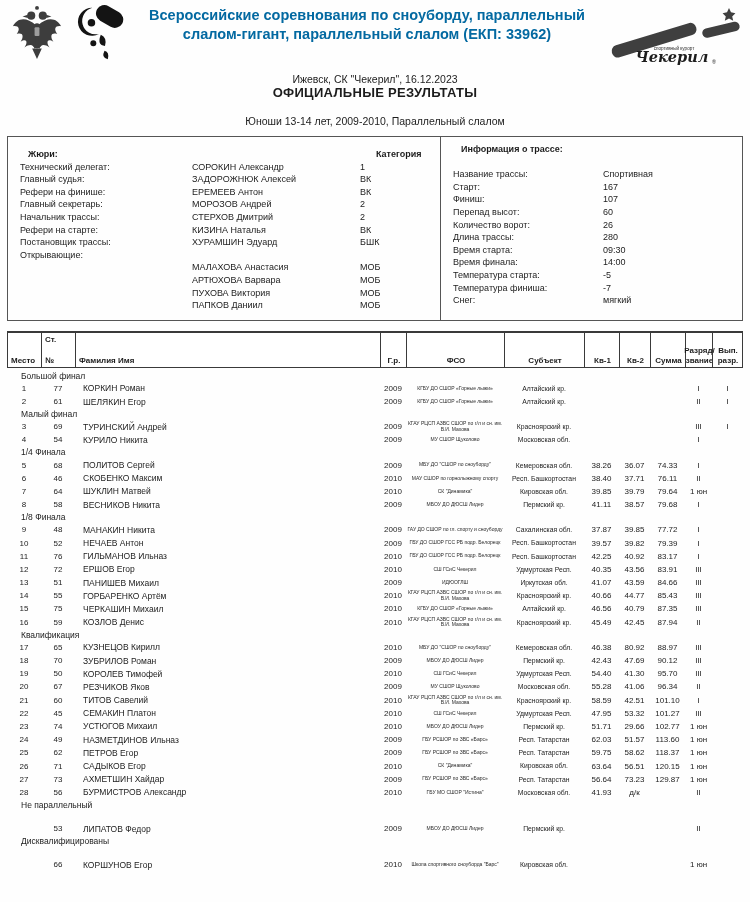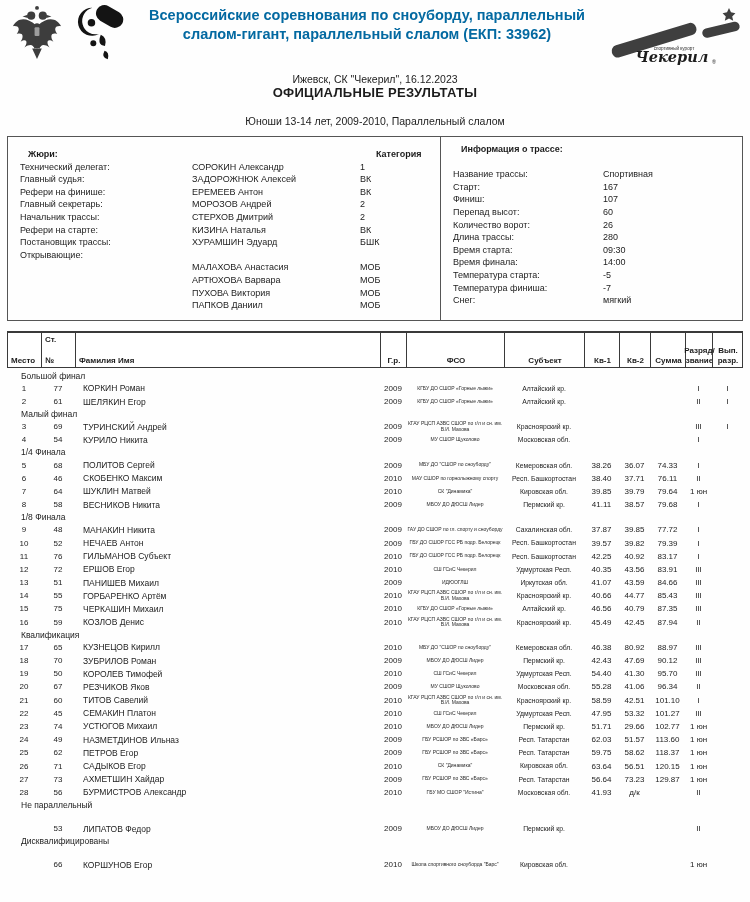--- a/index.html
+++ b/index.html
@@ -427,21 +427,21 @@
               <div class="tc c-region">Респ. Башкортостан</div>
               <div class="tc c-kv1">39.57</div>
               <div class="tc c-kv2">39.82</div>
               <div class="tc c-sum">79.39</div>
               <div class="tc c-rank">I</div>
               <div class="tc c-vyp"></div>
             </div>
             <div class="t-row">
               <div class="tc c-place">11</div>
               <div class="tc c-bib">76</div>
-              <div class="tc c-name">ГИЛЬМАНОВ Субъект</div>
+              <div class="tc c-name">ГИЛЬМАНОВ Ильназ</div>
               <div class="tc c-yob">2010</div>
               <div class="tc c-fso">ГБУ ДО СШОР ГСС РБ подр. Белорецк</div>
               <div class="tc c-region">Респ. Башкортостан</div>
               <div class="tc c-kv1">42.25</div>
               <div class="tc c-kv2">40.92</div>
               <div class="tc c-sum">83.17</div>
               <div class="tc c-rank">I</div>
               <div class="tc c-vyp"></div>
             </div>
             <div class="t-row">

